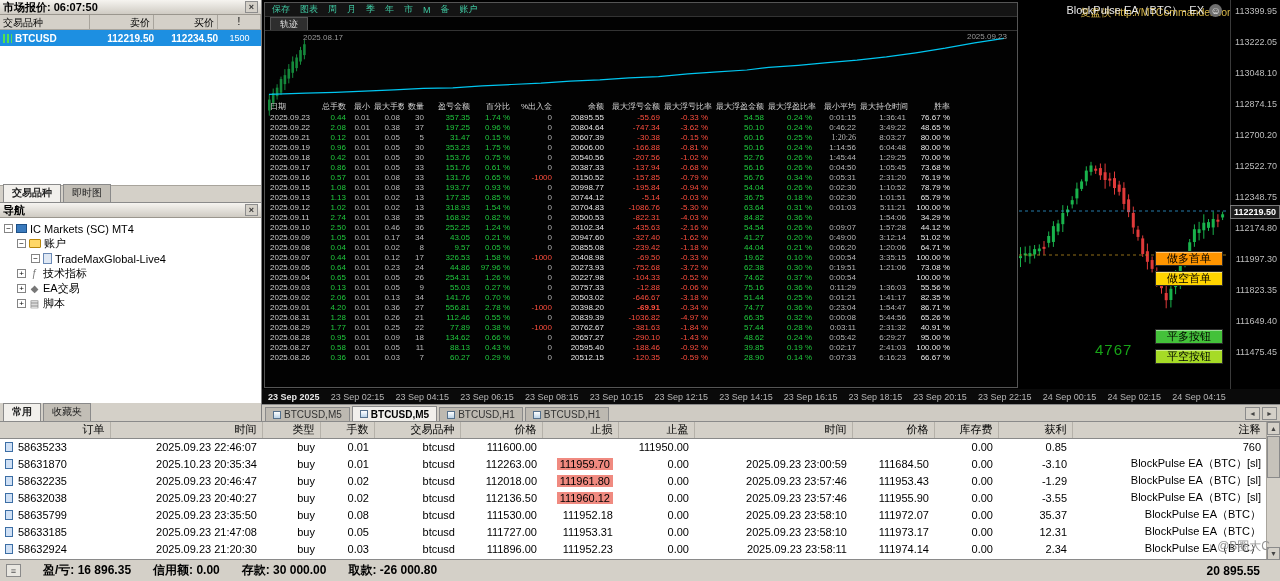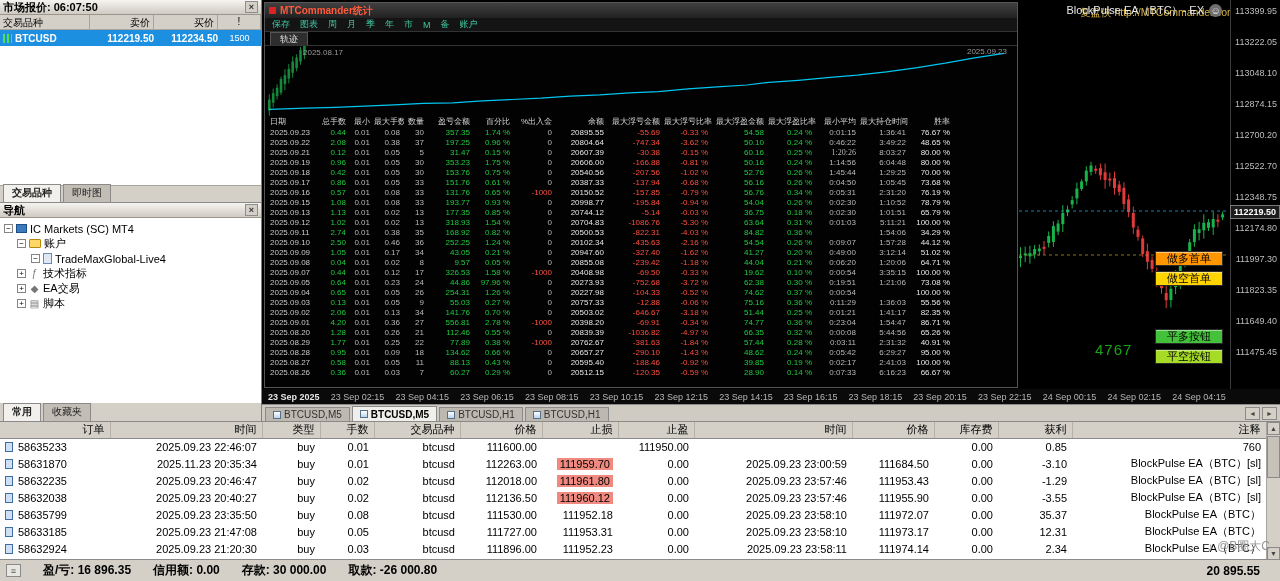--- a/index.html
+++ b/index.html
@@ -300,24 +300,20 @@
       <span class="pa-label" style="top: 161px;">112522.70</span>
       <span class="pa-label" style="top: 192px;">112348.75</span>
       <span class="pa-label" style="top: 223px;">112174.80</span>
       <span class="pa-label" style="top: 254px;">111997.30</span>
       <span class="pa-label" style="top: 285px;">111823.35</span>
       <span class="pa-label" style="top: 316px;">111649.40</span>
       <span class="pa-label" style="top: 347px;">111475.45</span>
     </div>
 
   <div class="stats-window">
-    <div class="sw-titlebar">
-      <span class="sw-dot"></span>
-      <span>MTCommander统计</span>
-    </div>
     <div class="sw-toolbar" id="sw-toolbar">
         <span class="sw-tool">保存</span>
         <span class="sw-tool">图表</span>
         <span class="sw-tool">周</span>
         <span class="sw-tool">月</span>
         <span class="sw-tool">季</span>
         <span class="sw-tool">年</span>
         <span class="sw-tool">市</span>
         <span class="sw-tool">M</span>
         <span class="sw-tool">备</span>
@@ -697,30 +693,30 @@
         <div class="sw-row">
           <span class="sw-cell c-date c-left" style="width: 52px;">2025.09.01</span>
           <span class="sw-cell c-green" style="width: 30px;">4.20</span>
           <span class="sw-cell c-dim" style="width: 24px;">0.01</span>
           <span class="sw-cell c-dim" style="width: 30px;">0.36</span>
           <span class="sw-cell c-dim" style="width: 24px;">27</span>
           <span class="sw-cell c-green" style="width: 46px;">556.81</span>
           <span class="sw-cell c-green" style="width: 40px;">2.78 %</span>
           <span class="sw-cell c-red" style="width: 42px;">-1000</span>
           <span class="sw-cell c-white" style="width: 52px;">20398.20</span>
-          <span class="sw-cell c-red" style="width: 56px;">-69.91</span>
+          <span class="sw-cell c-red" style="width: 56px; font-weight: bold;">-69.91</span>
           <span class="sw-cell c-red" style="width: 48px;">-0.34 %</span>
           <span class="sw-cell c-green" style="width: 56px;">74.77</span>
           <span class="sw-cell c-green" style="width: 48px;">0.36 %</span>
           <span class="sw-cell c-dim" style="width: 44px;">0:23:04</span>
           <span class="sw-cell c-dim" style="width: 50px;">1:54:47</span>
           <span class="sw-cell c-white" style="width: 44px;">86.71 %</span>
         </div>
         <div class="sw-row">
-          <span class="sw-cell c-date c-left" style="width: 52px;">2025.08.20</span>
+          <span class="sw-cell c-date c-left" style="width: 52px;">2025.08.31</span>
           <span class="sw-cell c-green" style="width: 30px;">1.28</span>
           <span class="sw-cell c-dim" style="width: 24px;">0.01</span>
           <span class="sw-cell c-dim" style="width: 30px;">0.26</span>
           <span class="sw-cell c-dim" style="width: 24px;">21</span>
           <span class="sw-cell c-green" style="width: 46px;">112.46</span>
           <span class="sw-cell c-green" style="width: 40px;">0.55 %</span>
           <span class="sw-cell c-dim" style="width: 42px;">0</span>
           <span class="sw-cell c-white" style="width: 52px;">20839.39</span>
           <span class="sw-cell c-red" style="width: 56px;">-1036.82</span>
           <span class="sw-cell c-red" style="width: 48px;">-4.97 %</span>
@@ -892,21 +888,21 @@
           <td></td>
           <td>111950.00</td>
           <td></td>
           <td></td>
           <td>0.00</td>
           <td>0.85</td>
           <td class="comment-cell">760</td>
         </tr>
         <tr>
           <td class="id-cell"><span class="doc-ico"></span><span>58631870</span></td>
-          <td>2025.11.23 20:35:34</td>
+          <td>2025.10.23 20:35:34</td>
           <td>buy</td>
           <td>0.01</td>
           <td>btcusd</td>
           <td>112263.00</td>
           <td><span class="sl-box">111959.70</span></td>
           <td>0.00</td>
           <td>2025.09.23 23:00:59</td>
           <td>111684.50</td>
           <td>0.00</td>
           <td class="neg">-3.10</td>

